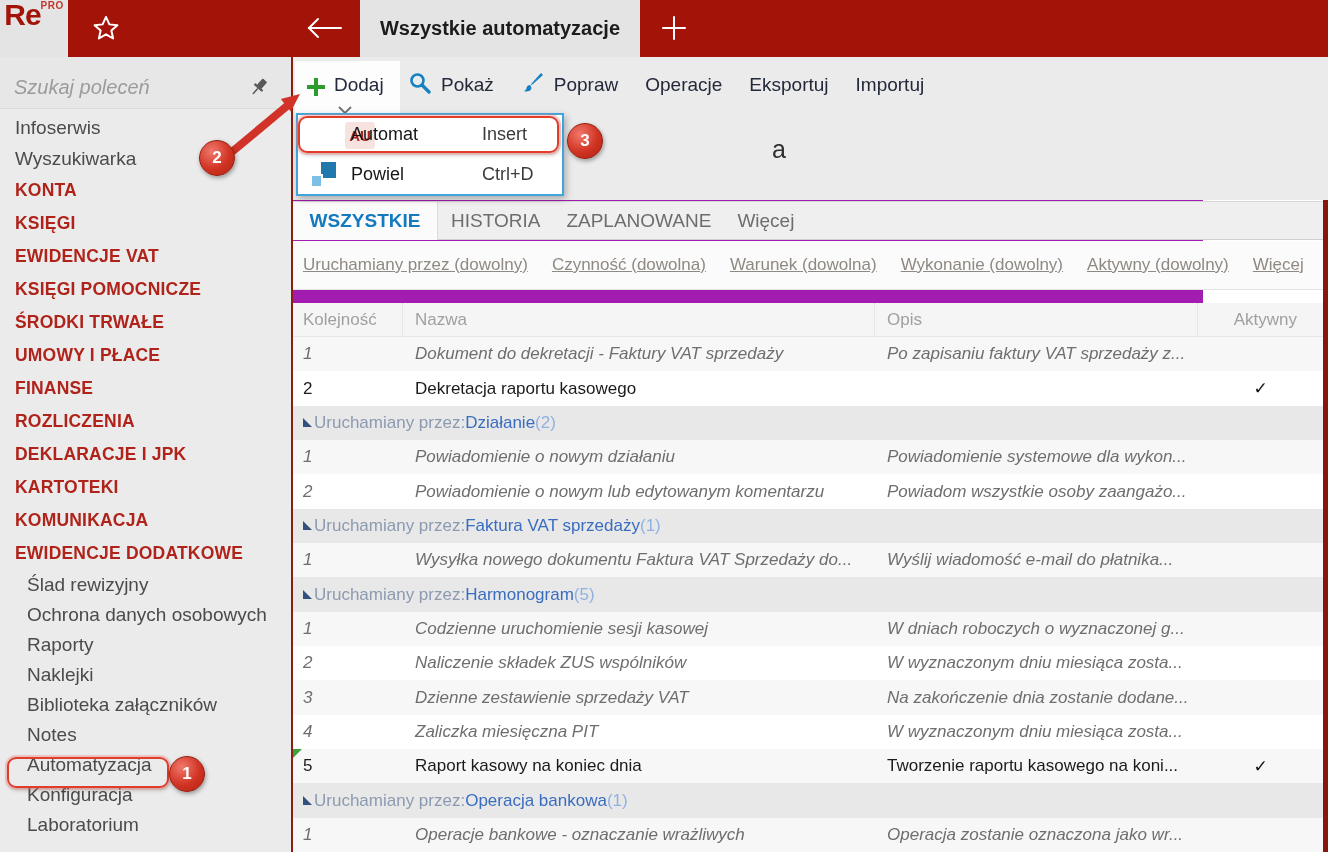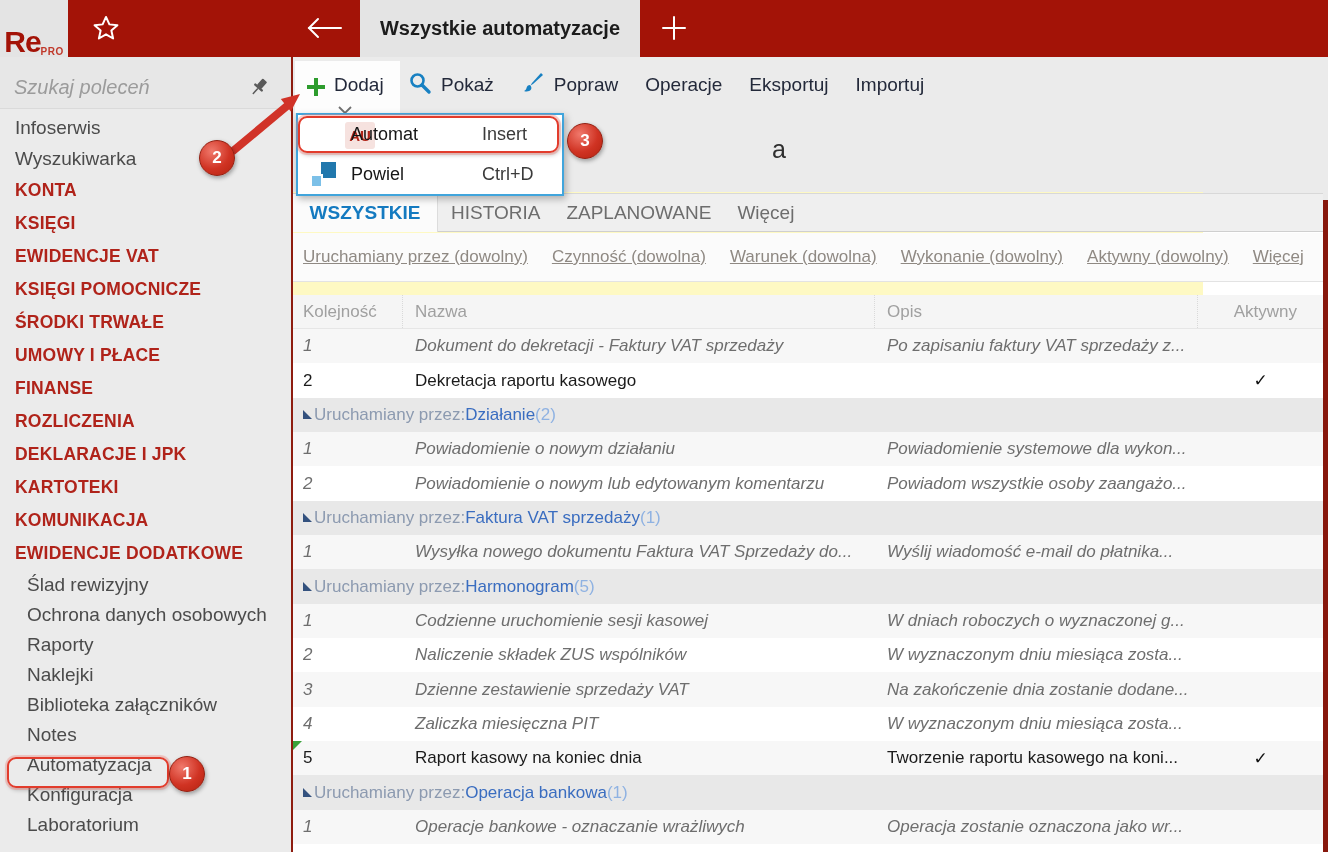--- a/index.html
+++ b/index.html
@@ -3,21 +3,21 @@
 <meta charset="utf-8">
 <style>
   * { margin:0; padding:0; box-sizing:border-box; }
   html,body { width:1328px; height:852px; overflow:hidden; background:#fff;
               font-family:"Liberation Sans", sans-serif; }
   .screen { position:relative; width:1328px; height:852px; overflow:hidden; background:#fff; }
 
   
   .topbar { position:absolute; left:0; top:0; width:1328px; height:57px; background:#a31307; }
   .logo-box { position:absolute; left:0; top:0; width:68px; height:57px; background:#e4e4e4;
-              display:flex; align-items:flex-end; justify-content:center; cursor:pointer; }
+              display:flex; align-items:flex-start; justify-content:center; cursor:pointer; }
   .logo-txt { font-size:30px; font-weight:700; color:#a31307; letter-spacing:-1px; line-height:1; }
   .logo-sup { font-size:10px; font-weight:700; color:#c0392b; vertical-align:14px; letter-spacing:.5px; }
   .tb-star { position:absolute; left:92px; top:14px; width:28px; height:28px; }
   .tb-back { position:absolute; left:303px; top:14px; width:42px; height:28px; }
   .doc-tab { position:absolute; left:360px; top:0; width:280px; height:57px; background:#e4e4e4;
              display:flex; align-items:center; justify-content:center; }
   .doc-tab span { font-size:20px; font-weight:600; color:#1c1c1c; }
   .tb-plus { position:absolute; left:660px; top:14px; width:28px; height:28px; }
 
   
@@ -41,21 +41,21 @@
   .btn-dodaj { position:absolute; left:295px; top:61px; width:105px; height:52px; background:#fdfdfd;
                cursor:pointer; }
   .dodaj-plus { position:absolute; left:11px; top:16px; width:20px; height:20px; }
   .dodaj-lbl { position:absolute; left:39px; top:13px; font-size:19px; color:#23293a; }
   .dodaj-chev { position:absolute; left:42px; top:40px; width:16px; height:10px; }
   .tb-items { position:absolute; left:408px; top:57px; height:55px; display:flex; align-items:center; gap:27px; }
   .tb-item { display:flex; align-items:center; gap:9px; cursor:pointer; }
   .tb-item span.lbl { font-size:19px; color:#23293a; }
 
   
-  .listpanel { position:absolute; left:293px; top:192px; width:910px; height:652px; background:#fef9c3; }
+  .listpanel { position:absolute; left:293px; top:200px; width:910px; height:652px; background:#a21caf; }
 
   .tabsbar { position:absolute; left:0; top:1px; width:1030px; height:39px; background:#efefef;
              border-top:1px solid #d8d8d8; border-bottom:1px solid #cfcfcf; display:flex; align-items:stretch; }
   .tab { display:flex; align-items:center; padding:0 13px; font-size:19px; color:#6d6d6d; cursor:pointer; }
   .tab.active { width:145px; justify-content:center; background:#fbfbfb; color:#147ac0; font-weight:700;
                 border-right:1px solid #dcdcdc; margin-bottom:-1px; }
 
   .filtersbar { position:absolute; left:0; top:41px; width:1030px; height:49px; background:#fbfbfb;
                 border-bottom:1px solid #e3e3e3; display:flex; align-items:center; gap:24px; padding-left:10px; }
   .filter { font-size:17px; color:#8f8983; white-space:nowrap; cursor:pointer;text-decoration:underline; }

